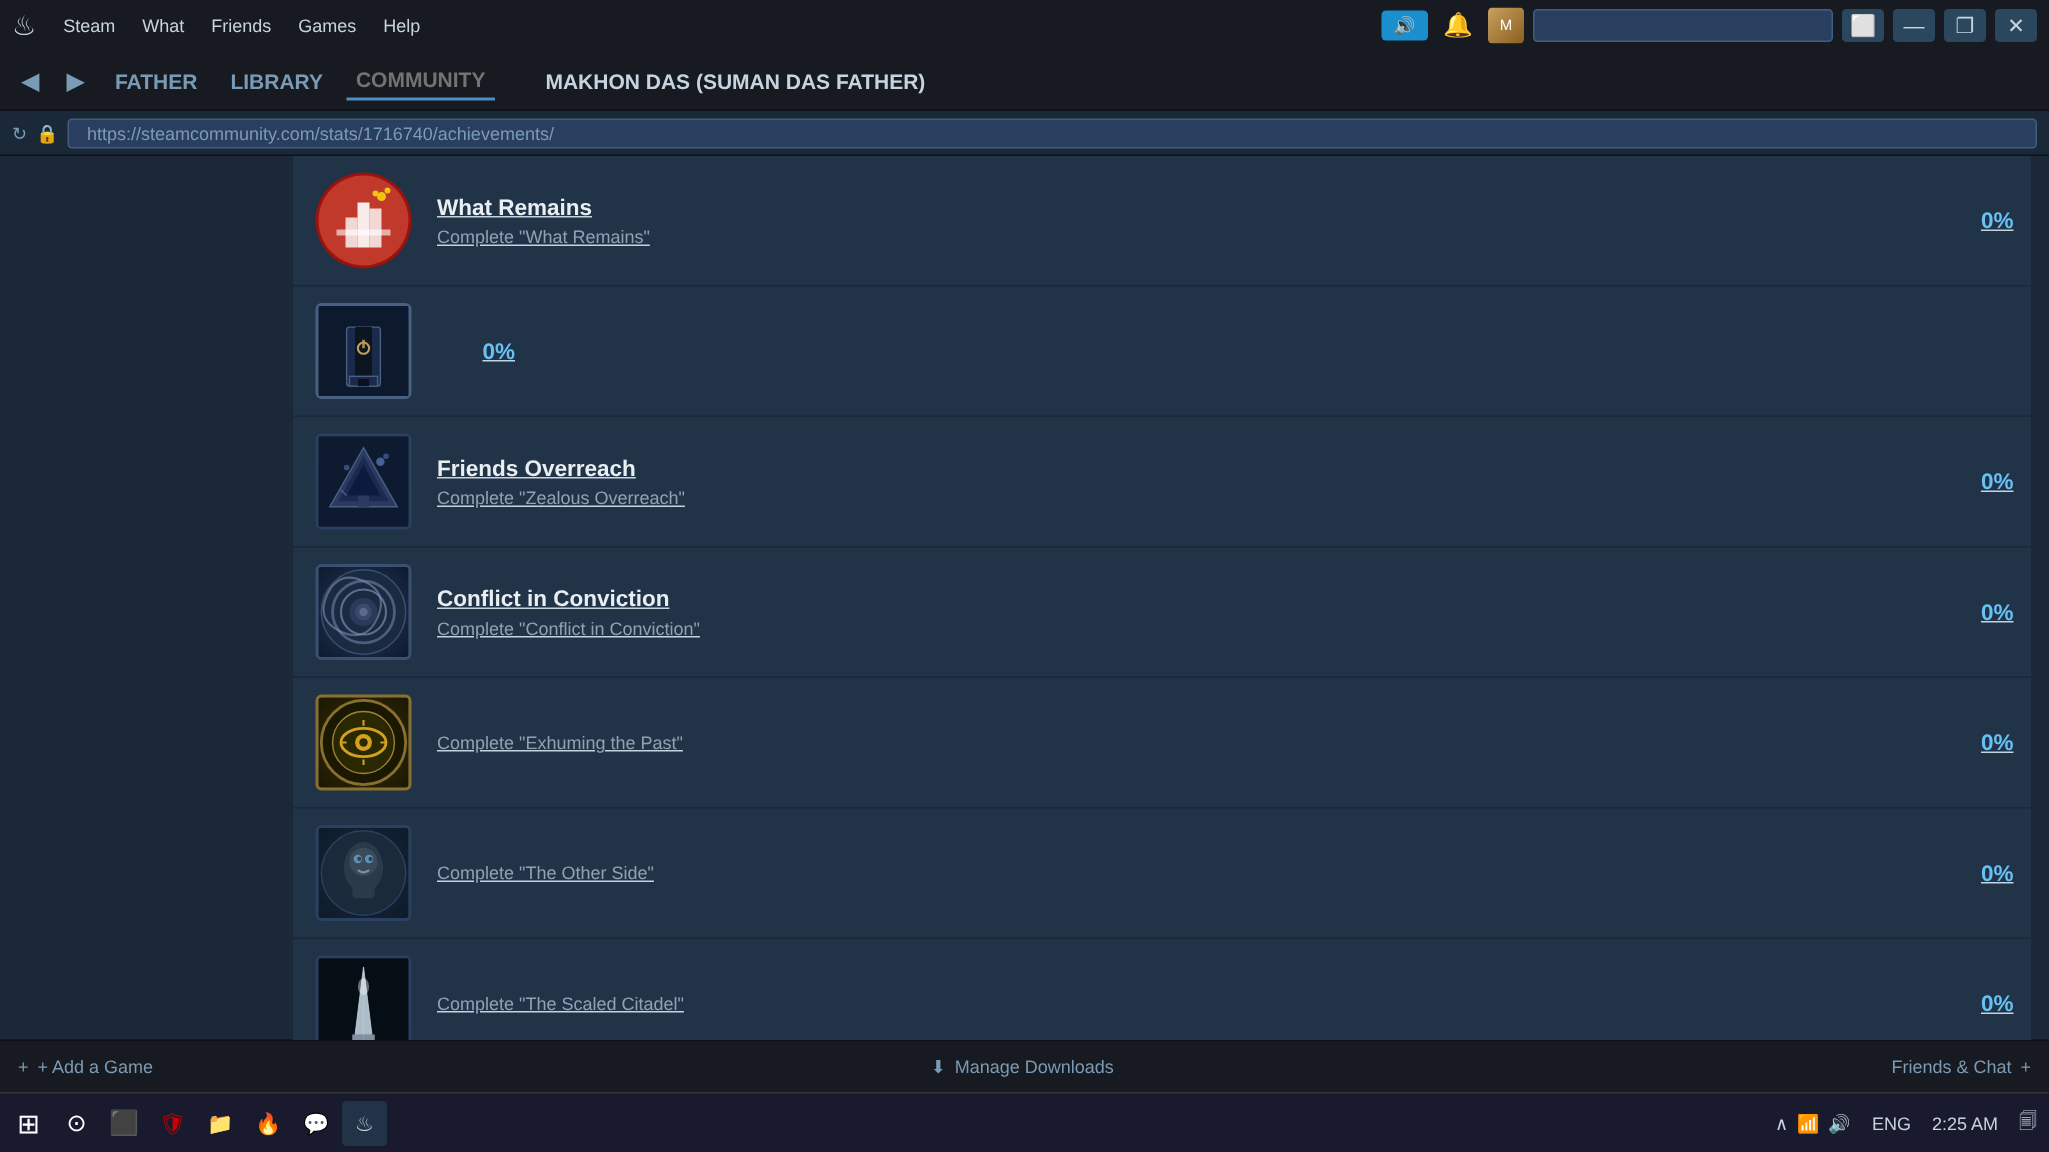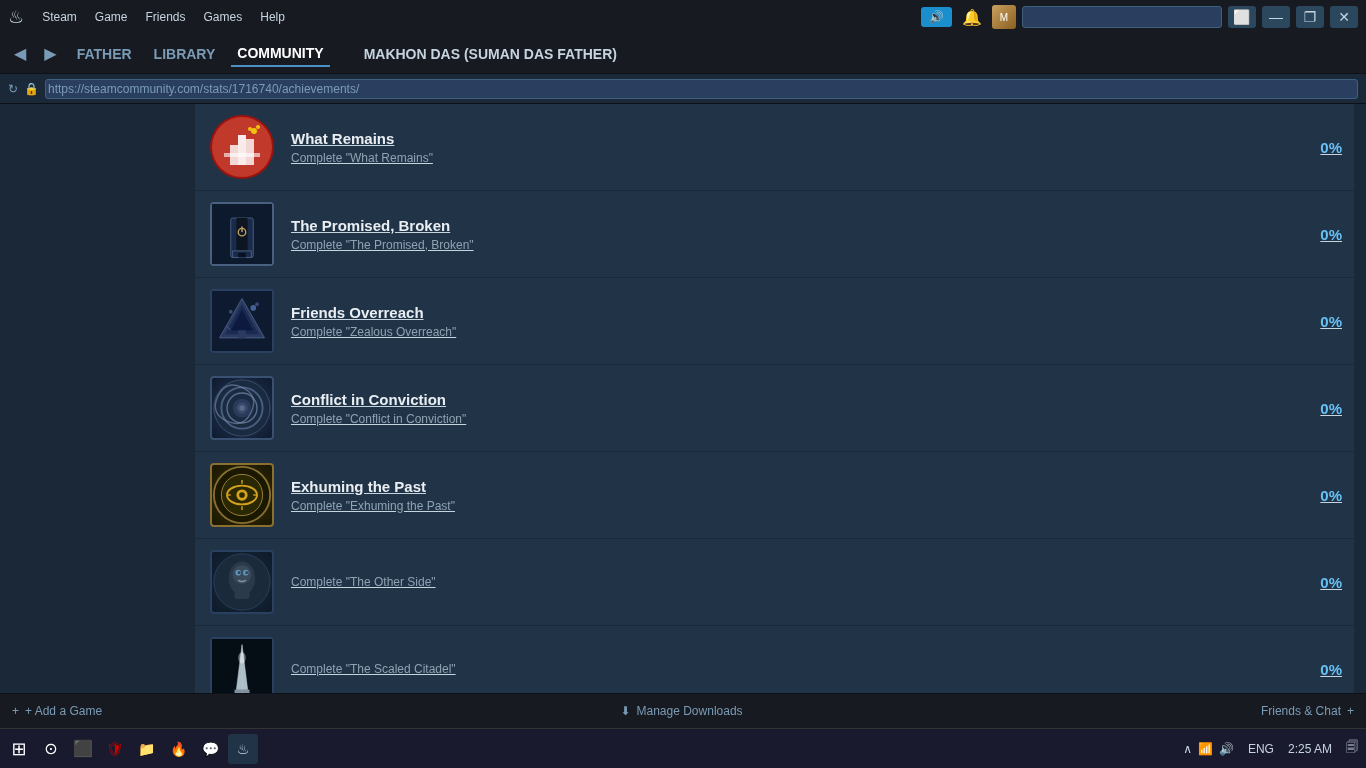--- a/index.html
+++ b/index.html
@@ -125,21 +125,21 @@
     .nav-arrow:disabled { color: #3d5060; cursor: default; }
     .nav-link {
       color: #7a9bb5;
       font-size: 14px;
       font-weight: bold;
       cursor: pointer;
       text-decoration: none;
       padding: 4px 6px;
     }
     .nav-link.active {
-      color: #ffffff;
+      color: #737373;
       border-bottom: 2px solid #4b8fc4;
     }
     #nav-user-title {
       color: #c6d4df;
       font-size: 14px;
       font-weight: bold;
       padding-left: 24px;
     }
 
     
@@ -157,21 +157,21 @@
       font-size: 12px;
     }
     #url-input {
       flex: 1;
       height: 20px;
       background: #2a3f5f;
       border: 1px solid #3d6080;
       border-radius: 3px;
       color: #7a9bb5;
       font-size: 12px;
-      padding: 0 2px;
+      padding: 0 12px;
     }
 
     #left-sidebar {
       width: 195px;
       background: #171a21;
       flex-shrink: 0;
     }
 
     #content-area {
       flex: 1;
@@ -409,21 +409,21 @@
 <body>
 
 <div id="wrapper">
   <div id="steam-window">
 
     <div id="title-bar">
       <div id="title-bar-left">
         <span style="color:#c6d4df;font-size:18px;margin-right:4px;">♨</span>
         <div id="title-bar-menu">
           <span class="menu-item">Steam</span>
-          <span class="menu-item">Game</span>
+          <span class="menu-item">What</span>
           <span class="menu-item">Friends</span>
           <span class="menu-item">Games</span>
           <span class="menu-item">Help</span>
         </div>
       </div>
       <div id="title-bar-right">
         <button class="notification-btn">
           <span>🔊</span>
         </button>
         <button class="icon-btn" style="font-size:16px;color:#c6d4df;">🔔</button>
@@ -488,24 +488,20 @@
                 <svg viewBox="0 0 64 64" width="64" height="64">
         <rect width="64" height="64" fill="#0d1a2e"></rect>
         <rect x="20" y="15" width="24" height="42" rx="2" fill="#1a2a4a" stroke="#4a6080" stroke-width="1"></rect>
         <rect x="26" y="15" width="12" height="36" rx="1" fill="#0d1520"></rect>
         <rect x="22" y="50" width="20" height="7" fill="#1a2a4a" stroke="#4a6080" stroke-width="1"></rect>
         <rect x="28" y="52" width="8" height="5" fill="#0a1020"></rect>
         <circle cx="32" cy="30" r="4" fill="none" stroke="#c0a060" stroke-width="1.5"></circle>
         <rect x="31" y="24" width="2" height="6" fill="#c0a060" opacity="0.8"></rect>
       </svg>
               </div>
-            </div>
-            <div class="achievement-info">
-              <div class="achievement-name">The Promised, Broken</div>
-              <div class="achievement-desc">Complete "The Promised, Broken"</div>
             </div>
             <div class="achievement-pct">0%</div>
           </div>
           <div class="achievement-row">
             <div class="achievement-icon-wrap">
               <div class="achievement-icon ach-icon-3" style="width: 64px; height: 64px;">
                 <svg viewBox="0 0 64 64" width="64" height="64">
         <rect width="64" height="64" fill="#0d1a30"></rect>
         <polygon points="32,8 8,50 56,50" fill="#2a3a60" stroke="#4a6080" stroke-width="1"></polygon>
         <polygon points="32,14 14,46 50,46" fill="#1a2a50"></polygon>
@@ -554,21 +550,20 @@
         <circle cx="32" cy="32" r="6" fill="#d4a020"></circle>
         <circle cx="32" cy="32" r="3" fill="#2a2800"></circle>
         <line x1="16" y1="32" x2="20" y2="32" stroke="#d4a020" stroke-width="1.5"></line>
         <line x1="44" y1="32" x2="48" y2="32" stroke="#d4a020" stroke-width="1.5"></line>
         <line x1="32" y1="16" x2="32" y2="20" stroke="#d4a020" stroke-width="1.5"></line>
         <line x1="32" y1="44" x2="32" y2="48" stroke="#d4a020" stroke-width="1.5"></line>
       </svg>
               </div>
             </div>
             <div class="achievement-info">
-              <div class="achievement-name">Exhuming the Past</div>
               <div class="achievement-desc">Complete "Exhuming the Past"</div>
             </div>
             <div class="achievement-pct">0%</div>
           </div>
           <div class="achievement-row">
             <div class="achievement-icon-wrap">
               <div class="achievement-icon ach-icon-6" style="width: 64px; height: 64px;">
                 <svg viewBox="0 0 64 64" width="64" height="64">
         <circle cx="32" cy="32" r="30" fill="#1a2a3a" stroke="#2a4060" stroke-width="1"></circle>
         <ellipse cx="32" cy="28" rx="14" ry="18" fill="#2a3a4a"></ellipse>

